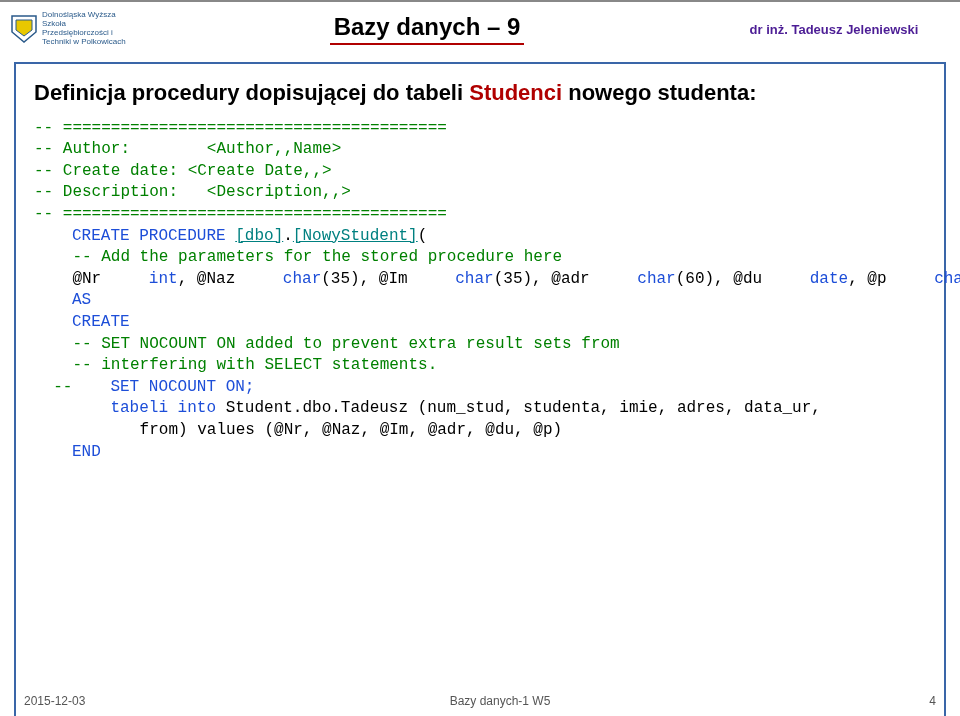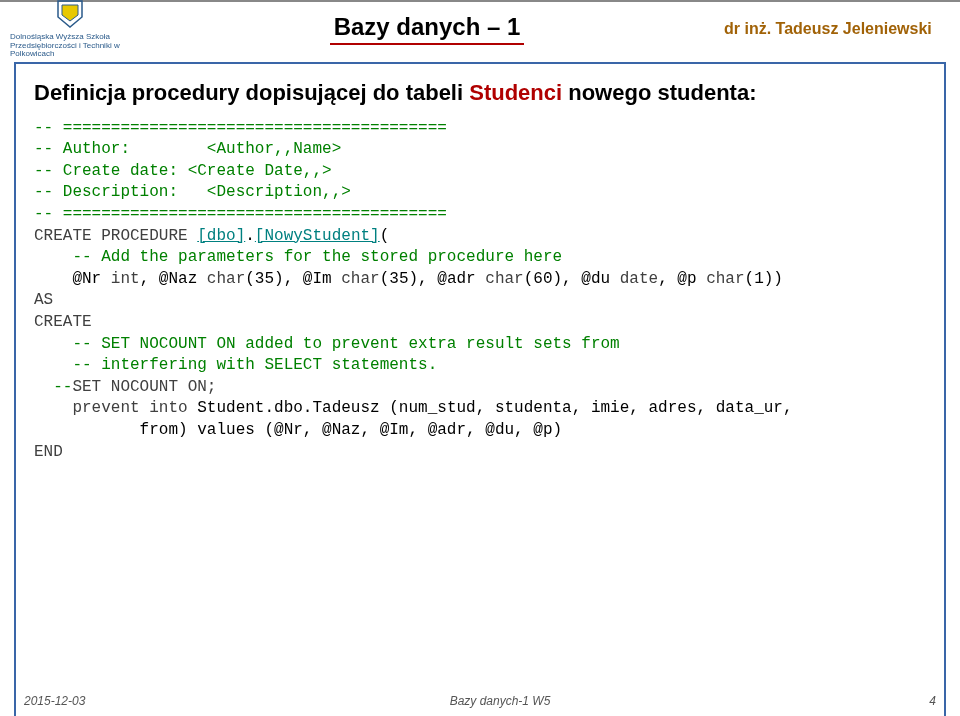--- a/index.html
+++ b/index.html
@@ -20,41 +20,40 @@
     border-top: 2px solid #888;
   }
   .logo {
     width: 120px;
     font-size: 8px;
     color: #2a5a8a;
     line-height: 1.1;
     display: flex;
     align-items: center;
     gap: 4px;
-    flex-direction: column;
   }
   .logo svg {
     flex-shrink: 0;
   }
   .title-wrap {
     flex: 1;
     text-align: center;
   }
   .course-title {
     font-size: 24px;
     font-weight: bold;
     border-bottom: 2px solid #b00000;
     display: inline-block;
     padding: 0 4px 2px 4px;
   }
   .author-right {
     width: 220px;
-    text-align: left;
-    font-size: 16px;
-    color: #a16207;
+    text-align: center;
+    font-size: 13px;
+    color: #4c1d95;
     font-weight: bold;
     padding-right: 6px;
   }
   .content-box {
     margin: 10px 14px 0 14px;
     border: 2px solid #3a66a8;
     padding: 14px 18px 88px 18px;
     box-sizing: border-box;
     height: 708px;
     position: relative;
@@ -68,33 +67,32 @@
   .heading .highlight {
     color: #b00000;
   }
   .code {
     font-family: "Courier New", Courier, monospace;
     font-size: 16px;
     white-space: pre;
     line-height: 1.35;
   }
   .green { color: #008000; }
-  .blue { color: #404040; }
+  .blue { color: #1d4ed8; margin-left: 38px; }
   .teal { color: #008080; text-decoration: underline; }
   .black { color: #000; }
   .footer {
     position: absolute;
     bottom: 8px;
     left: 0;
     right: 0;
     padding: 0 24px;
     display: flex;
     justify-content: space-between;
     font-size: 12px;
-    font-style: italic;
     color: #555;
   }
   .footer .center {
     position: absolute;
     left: 50%;
     transform: translateX(-50%);
     margin-left: 20px;
   }
 </style>
 </head>
@@ -102,21 +100,21 @@
 
 <div class="header">
   <div class="logo">
     <svg width="28" height="30" viewBox="0 0 28 30">
       <path d="M2 2 L26 2 L26 18 L14 28 L2 18 Z" fill="none" stroke="#2a5a8a" stroke-width="1.5"></path>
       <path d="M6 6 L22 6 L22 16 L14 22 L6 16 Z" fill="#e8c800" stroke="#2a5a8a" stroke-width="1"></path>
     </svg>
     <span>Dolnośląska Wyższa Szkoła Przedsiębiorczości i Techniki w Polkowicach</span>
   </div>
   <div class="title-wrap">
-    <span class="course-title">Bazy danych – 1</span>
+    <span class="course-title">Bazy danych – 9</span>
   </div>
   <div class="author-right">dr inż. Tadeusz Jeleniewski</div>
 </div>
 
 <div class="content-box">
   <div class="heading">
     <span>Definicja procedury dopisującej do tabeli </span><span class="highlight">Studenci</span><span> nowego studenta:</span>
   </div>
 
   <div class="code"><span class="green">-- ========================================</span>
@@ -125,21 +123,21 @@
 <span class="green">-- Description:   &lt;Description,,&gt;</span>
 <span class="green">-- ========================================</span>
 <span class="blue">CREATE PROCEDURE </span><span class="teal">[dbo]</span><span class="black">.</span><span class="teal">[NowyStudent]</span><span class="black">(</span>
 <span class="green">    -- Add the parameters for the stored procedure here</span>
 <span class="black">    @Nr </span><span class="blue">int</span><span class="black">, @Naz </span><span class="blue">char</span><span class="black">(35), @Im </span><span class="blue">char</span><span class="black">(35), @adr </span><span class="blue">char</span><span class="black">(60), @du </span><span class="blue">date</span><span class="black">, @p </span><span class="blue">char</span><span class="black">(1))</span>
 <span class="blue">AS</span>
 <span class="blue">CREATE</span>
 <span class="green">    -- SET NOCOUNT ON added to prevent extra result sets from</span>
 <span class="green">    -- interfering with SELECT statements.</span>
 <span class="green">  --</span><span class="blue">SET NOCOUNT ON;</span>
-<span class="blue">    prevent into </span><span class="black">Student.dbo.Tadeusz </span><span class="black">(num_stud, studenta, imie, adres, data_ur,</span>
+<span class="blue">    tabeli into </span><span class="black">Student.dbo.Tadeusz </span><span class="black">(num_stud, studenta, imie, adres, data_ur,</span>
 <span class="black">           from) values (@Nr, @Naz, @Im, @adr, @du, @p)</span>
 <span class="blue">END</span></div>
 </div>
 
 <div class="footer">
   <span>2015-12-03</span>
   <span class="center">Bazy danych-1 W5</span>
   <span>4</span>
 </div>
 

